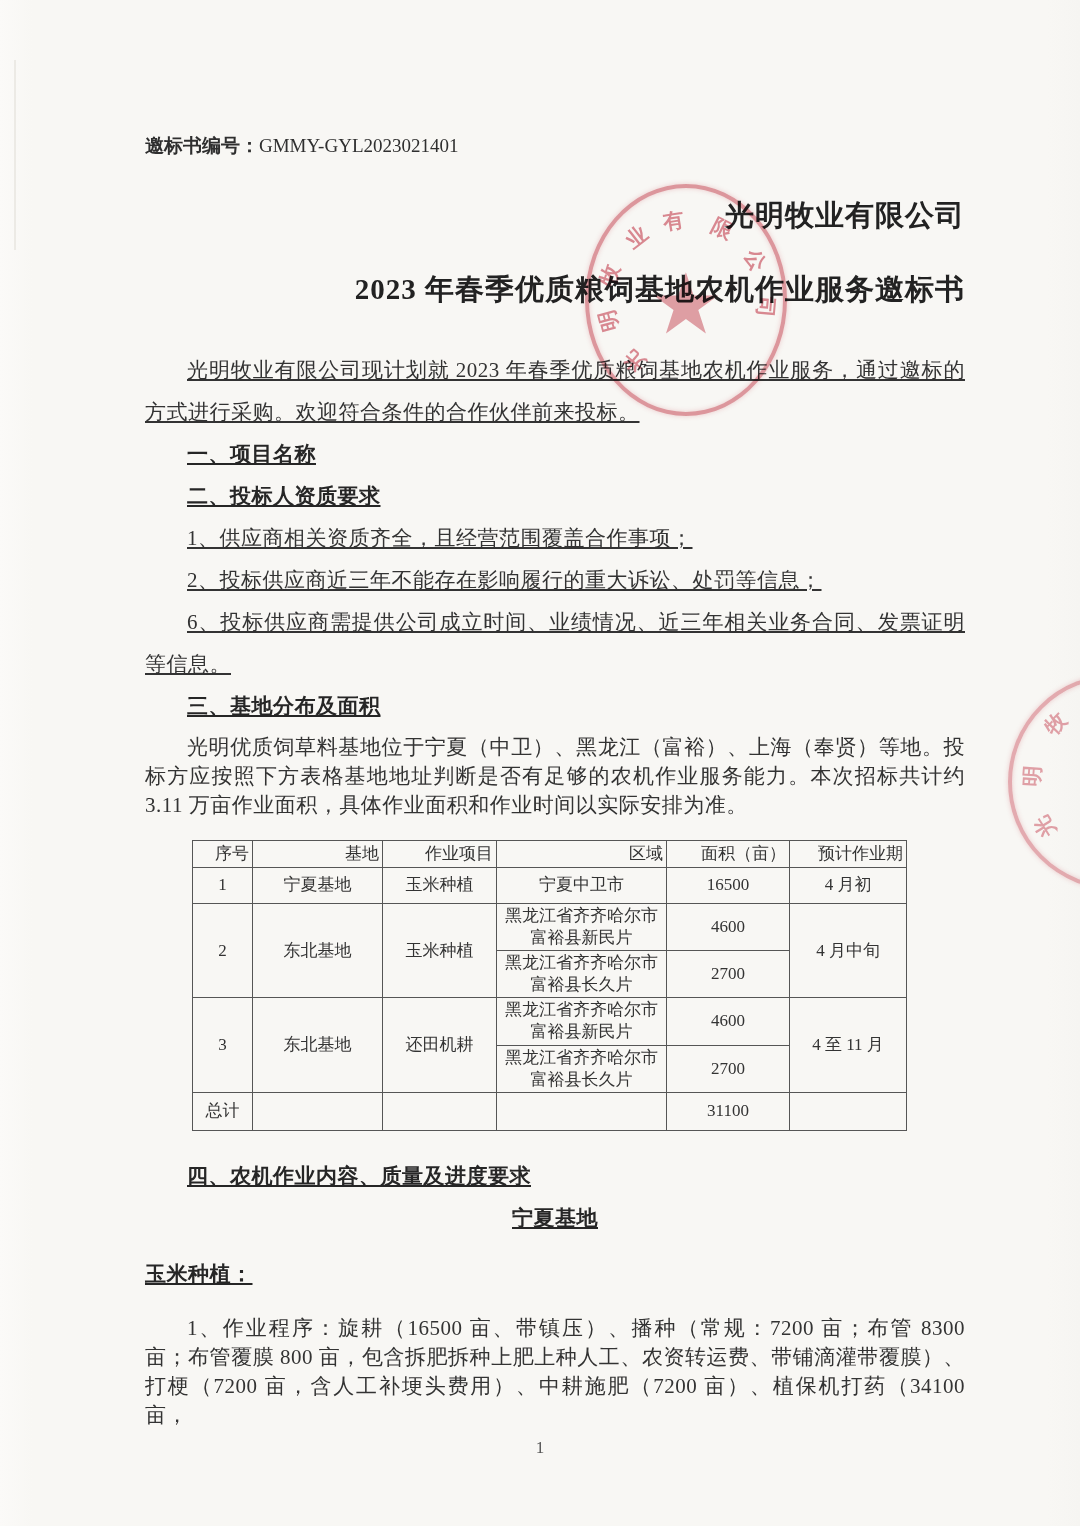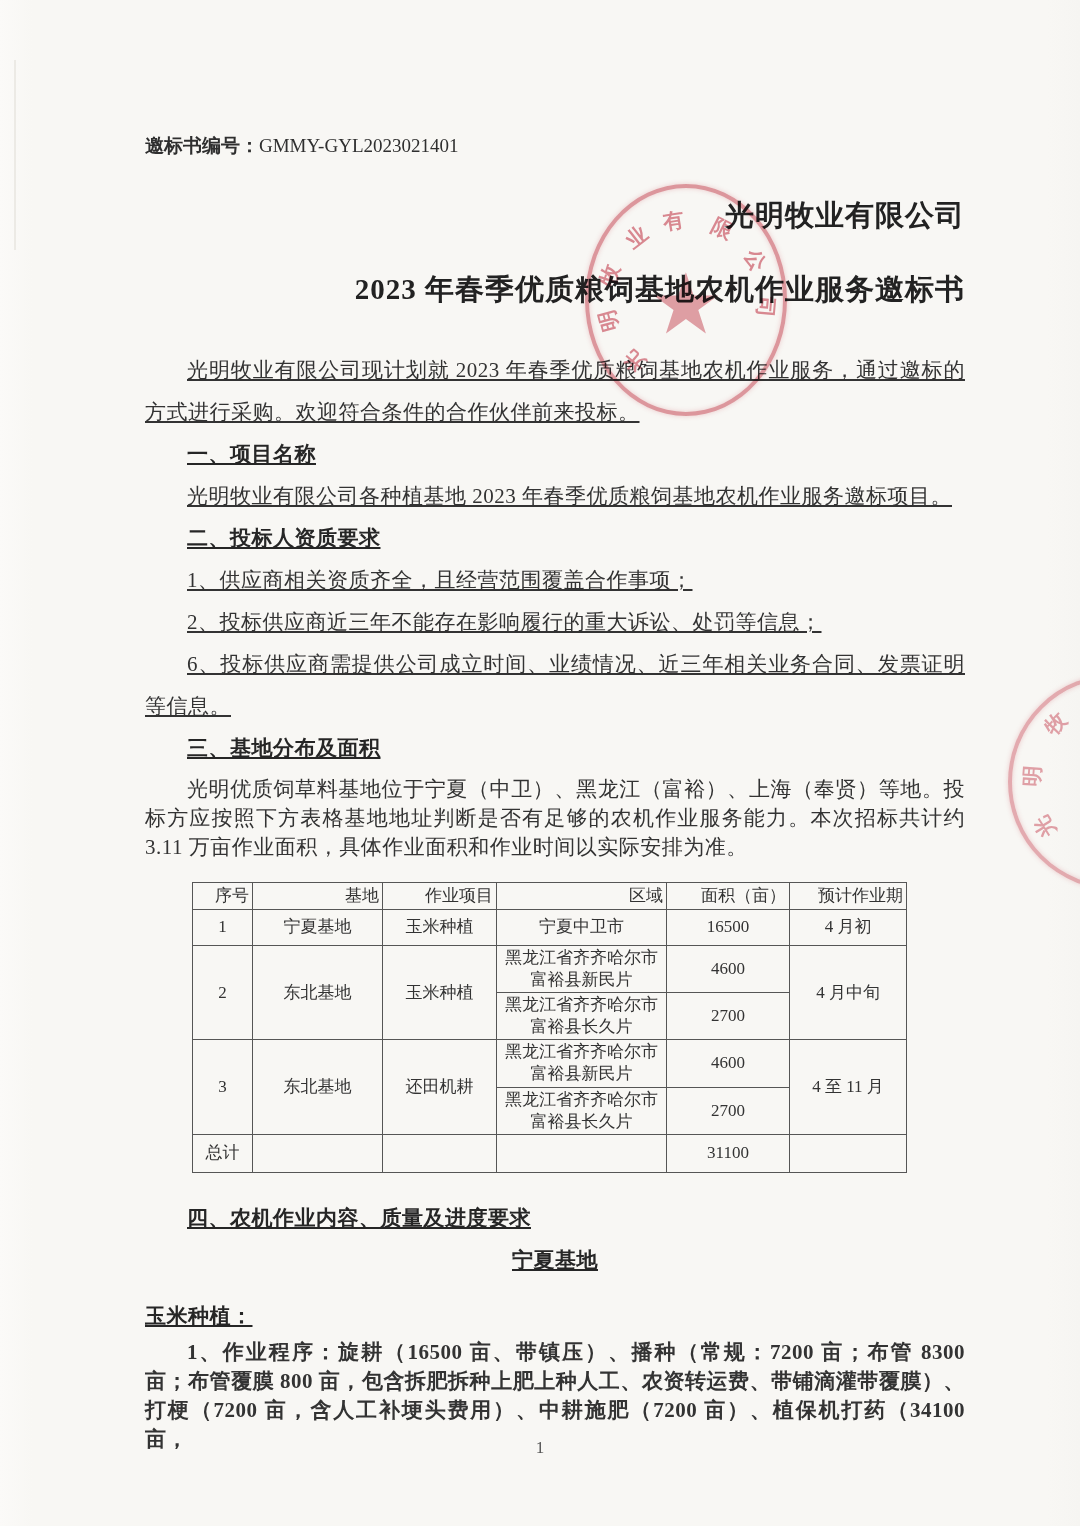--- a/index.html
+++ b/index.html
@@ -35,21 +35,21 @@
     font-size:17px;color:#333;
   }
   td{border:1.6px solid #565656;text-align:center;vertical-align:middle;padding:1px 3px;line-height:1.3;overflow:hidden;}
   tr.hdr td{height:24px;text-align:right;}
   tr.r1 td{height:33px;}
   tr.sub td{height:44px;}
   tr.tot td{height:35px;text-align:center;}
   .sec4{margin-top:24px;}
   .center{text-align:center;text-indent:0;}
   .label{margin-top:14px;}
-  .last{margin-top:1px;font-weight:bold;}
+  .last{margin-top:19px;}
   .pagenum{position:absolute;left:0;right:0;top:1438px;text-align:center;font-size:17px;color:#555;}
   
   .stamp{position:absolute;pointer-events:none;mix-blend-mode:multiply;}
   .ring{position:absolute;inset:0;border-radius:50%;
         border:4px solid rgba(204,72,88,.55);
         box-shadow:0 0 5px rgba(204,72,88,.25), inset 0 0 5px rgba(204,72,88,.25);}
   .stamp-main{left:585px;top:184px;width:202px;height:232px;}
   .stamp-side{left:1008px;top:674px;width:216px;height:216px;}
   .stamp-side .ring{border-color:rgba(214,98,112,.5);}
   .ring-char{
@@ -72,21 +72,20 @@
   <div class="edge-crease"></div>
 
   <p class="docref"><span class="lbl">邀标书编号：</span><span>GMMY-GYL2023021401</span></p>
 
   <p class="title t1">光明牧业有限公司</p>
   <p class="title t2">2023 年春季优质粮饲基地农机作业服务邀标书</p>
 
   <p class="body loose indent intro">光明牧业有限公司现计划就 2023 年春季优质粮饲基地农机作业服务，通过邀标的方式进行采购。欢迎符合条件的合作伙伴前来投标。</p>
 
   <p class="body loose indent bold">一、项目名称</p>
-  <p class="body loose indent">光明牧业有限公司各种植基地 2023 年春季优质粮饲基地农机作业服务邀标项目。</p>
 
   <p class="body loose indent bold">二、投标人资质要求</p>
   <p class="body loose indent">1、供应商相关资质齐全，且经营范围覆盖合作事项；</p>
   <p class="body loose indent">2、投标供应商近三年不能存在影响履行的重大诉讼、处罚等信息；</p>
   <p class="body loose indent">6、投标供应商需提供公司成立时间、业绩情况、近三年相关业务合同、发票证明等信息。</p>
 
   <p class="body loose indent bold">三、基地分布及面积</p>
   <p class="body tight indent sec3body">光明优质饲草料基地位于宁夏（中卫）、黑龙江（富裕）、上海（奉贤）等地。投标方应按照下方表格基地地址判断是否有足够的农机作业服务能力。本次招标共计约 3.11 万亩作业面积，具体作业面积和作业时间以实际安排为准。</p>
 
   <table>

